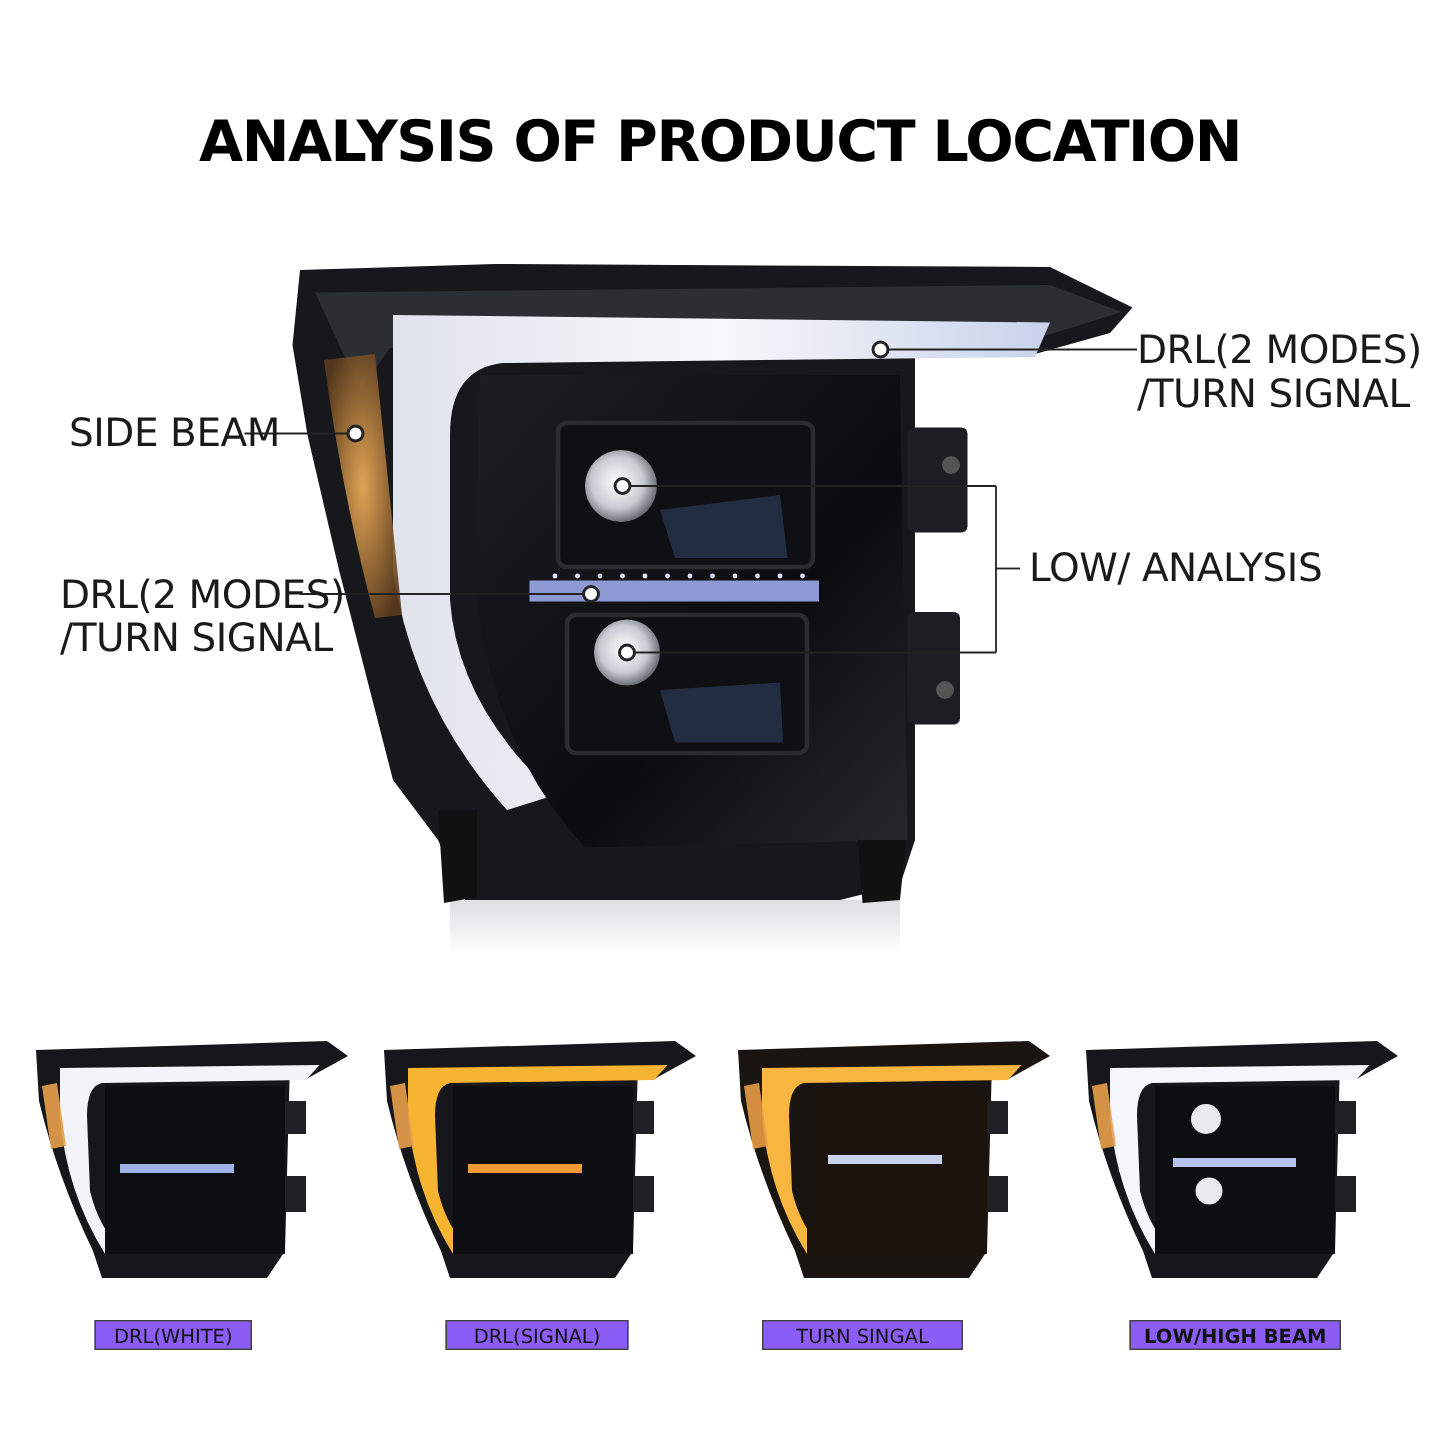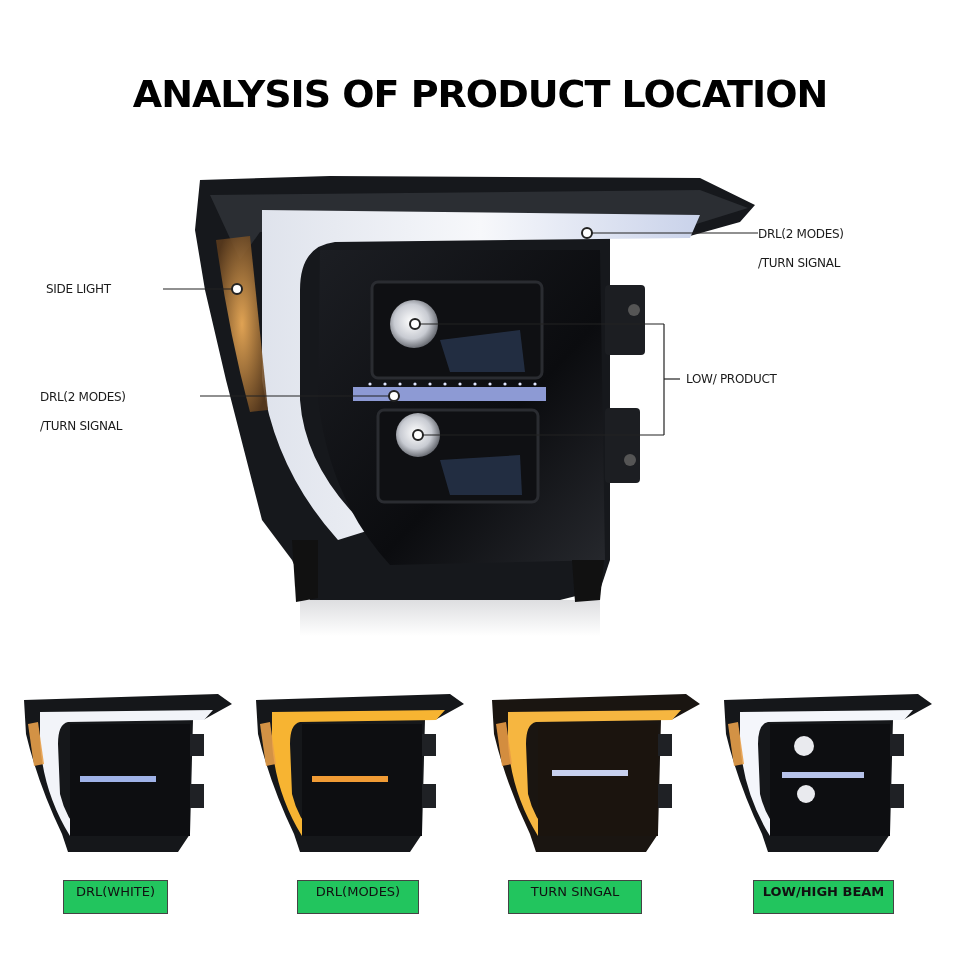--- a/index.html
+++ b/index.html
@@ -1,22 +1,22 @@
 <!DOCTYPE html>
 <html><head>
 <meta charset="utf-8">
 <style>
   html,body{margin:0;padding:0;background:#ffffff;}
   body{width:960px;height:960px;position:relative;overflow:hidden;font-family:"DejaVu Sans","Liberation Sans",sans-serif;color:#111;}
   .title{position:absolute;left:0;top:72px;width:960px;text-align:center;font-family:"DejaVu Sans",sans-serif;font-weight:bold;font-size:38px;letter-spacing:-1px;color:#000;}
   .main-svg{position:absolute;left:0;top:0;}
-  .callout{position:absolute;font-size:12px;line-height:29px;color:#1a1a1a;white-space:nowrap;font-family:"DejaVu Sans",sans-serif;letter-spacing:-0.3px;}
+  .callout{position:absolute;font-size:26px;line-height:29px;color:#1a1a1a;white-space:nowrap;font-family:"DejaVu Sans",sans-serif;letter-spacing:-0.3px;}
   .variant{position:absolute;top:684px;width:220px;height:170px;}
   .variant svg{position:absolute;left:0;top:0;}
-  .vlabel{position:absolute;top:880px;height:34px;border:1.5px solid #444;font-size:13px;line-height:22px;text-align:center;color:#111;box-sizing:border-box;background:#22c55e;}
+  .vlabel{position:absolute;top:880px;height:20px;border:1.5px solid #444;font-size:13px;line-height:22px;text-align:center;color:#111;box-sizing:border-box;background:#8b5cf6;}
 </style>
 </head>
 <body>
 
 <div class="title">ANALYSIS OF PRODUCT LOCATION</div>
 
 <svg class="main-svg" width="960" height="640" viewBox="0 0 960 640">
   <defs>
     <linearGradient id="lensGrad" x1="0" y1="0" x2="1" y2="1">
       <stop offset="0" stop-color="#1c1e23"></stop>
@@ -97,26 +97,26 @@
   </g>
   <g fill="#fff" stroke="#222" stroke-width="2">
     <circle cx="237" cy="289" r="5"></circle>
     <circle cx="394" cy="396" r="5"></circle>
     <circle cx="587" cy="233" r="5"></circle>
     <circle cx="415" cy="324" r="5"></circle>
     <circle cx="418" cy="435" r="5"></circle>
   </g>
 </svg>
 
-<div class="callout" style="left:46px;top:275px;">SIDE LIGHT</div>
+<div class="callout" style="left:46px;top:275px;">SIDE BEAM</div>
 <div class="callout" style="left:40px;top:383px;">DRL(2 MODES)</div>
 <div class="callout" style="left:40px;top:412px;">/TURN SIGNAL</div>
 <div class="callout" style="left:758px;top:220px;">DRL(2 MODES)</div>
 <div class="callout" style="left:758px;top:249px;">/TURN SIGNAL</div>
-<div class="callout" style="left:686px;top:365px;">LOW/ PRODUCT</div>
+<div class="callout" style="left:686px;top:365px;">LOW/ ANALYSIS</div>
 
 <div class="variant" style="left:18px;">
   <svg width="220" height="170" viewBox="0 0 220 170">
     <path d="M6 16 L200 10 L214 20 L185 36 L175 36 L172 150 L160 168 L50 168 L44 150 Q20 100 8 50 Z" fill="#15171a"></path>
     <path d="M22 28 L195 26 L186 36 L50 38 Q40 40 40 60 L42 110 Q48 135 64 150 L52 152 Q26 110 22 60 Z" fill="#f2f4f9"></path>
     <rect x="52" y="40" width="120" height="112" fill="#0d0e11"></rect>
     <rect x="62" y="92" width="76" height="6" fill="#9fb2e8"></rect>
     <path d="M10 40 L20 38 L26 80 L16 82 Z" fill="#e8a04a" opacity="0.9"></path>
     <rect x="172" y="50" width="14" height="22" fill="#1f2125"></rect>
     <rect x="172" y="100" width="14" height="24" fill="#1f2125"></rect>
@@ -152,15 +152,15 @@
     <circle cx="86" cy="62" r="10" fill="#e9eaee"></circle>
     <circle cx="88" cy="110" r="9" fill="#e9eaee"></circle>
     <rect x="64" y="88" width="82" height="6" fill="#b6c2ea"></rect>
     <path d="M10 40 L20 38 L26 80 L16 82 Z" fill="#e8a04a" opacity="0.9"></path>
     <rect x="172" y="50" width="14" height="22" fill="#1f2125"></rect>
     <rect x="172" y="100" width="14" height="24" fill="#1f2125"></rect>
   </svg>
 </div>
 
 <div class="vlabel" style="left:63px;width:105px;">DRL(WHITE)</div>
-<div class="vlabel" style="left:297px;width:122px;">DRL(MODES)</div>
+<div class="vlabel" style="left:297px;width:122px;">DRL(SIGNAL)</div>
 <div class="vlabel" style="left:508px;width:134px;">TURN SINGAL</div>
 <div class="vlabel" style="left:753px;width:141px;font-weight:bold;">LOW/HIGH BEAM</div>
 
 </body></html>

